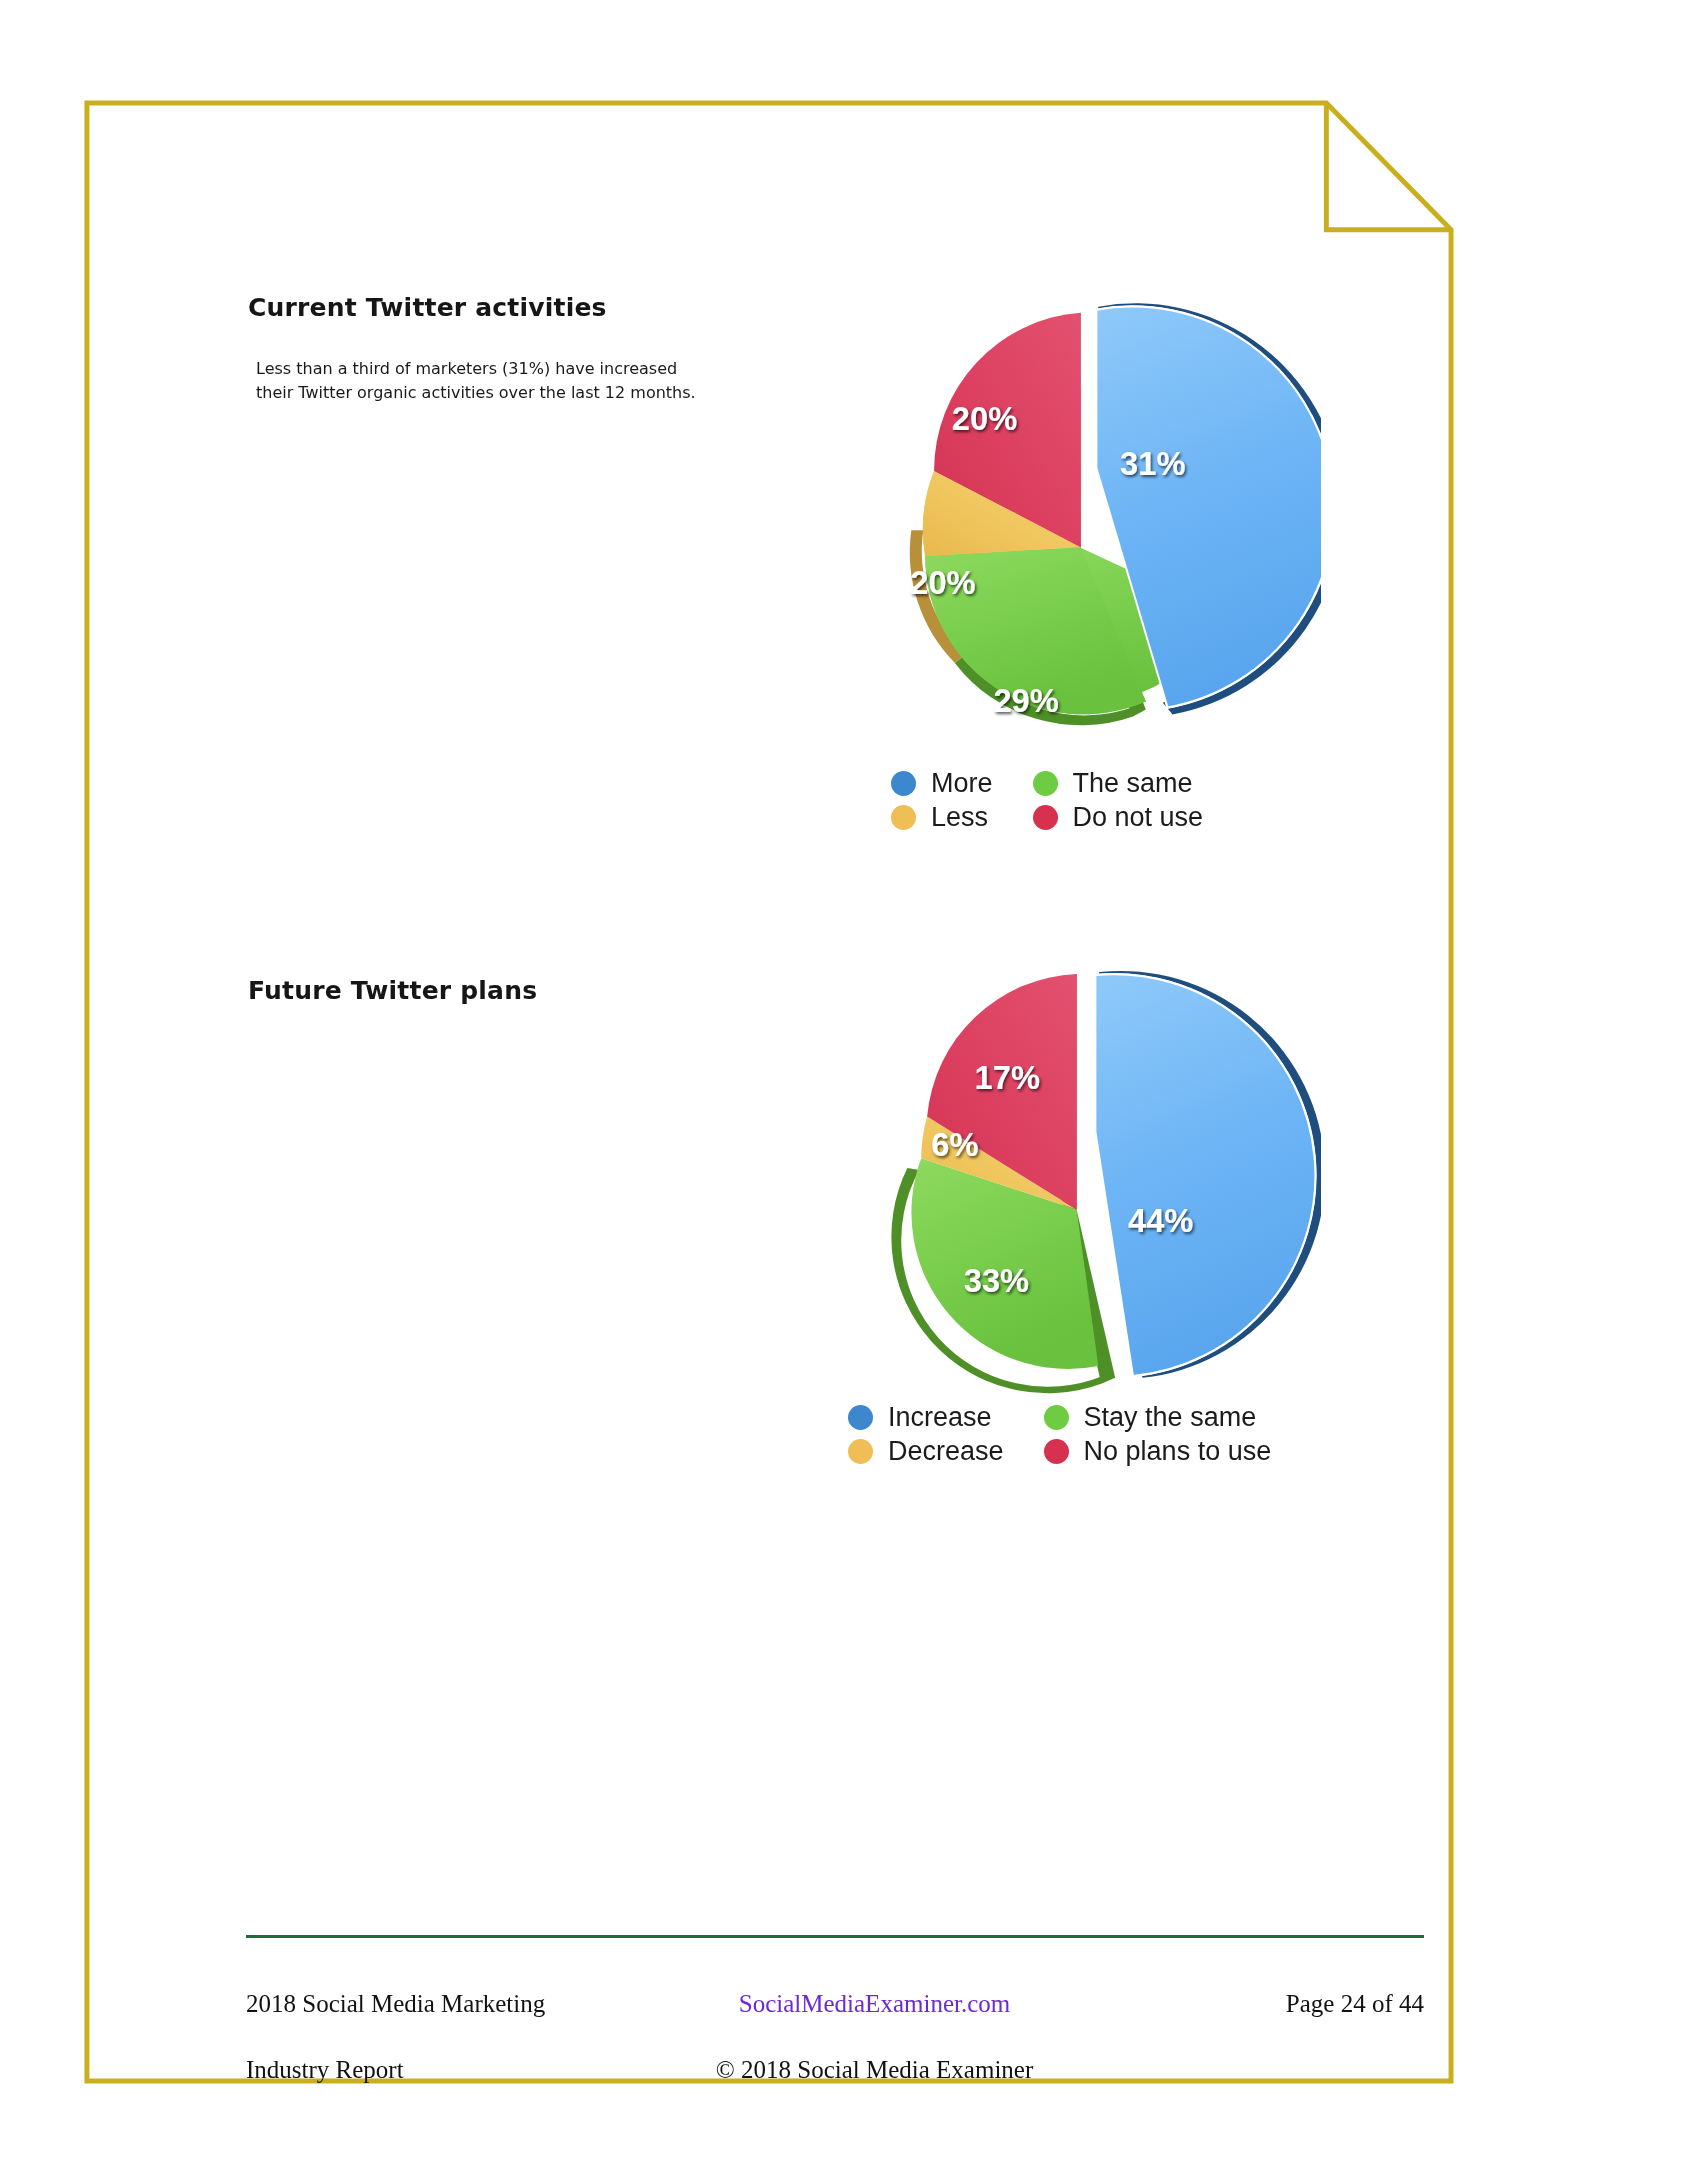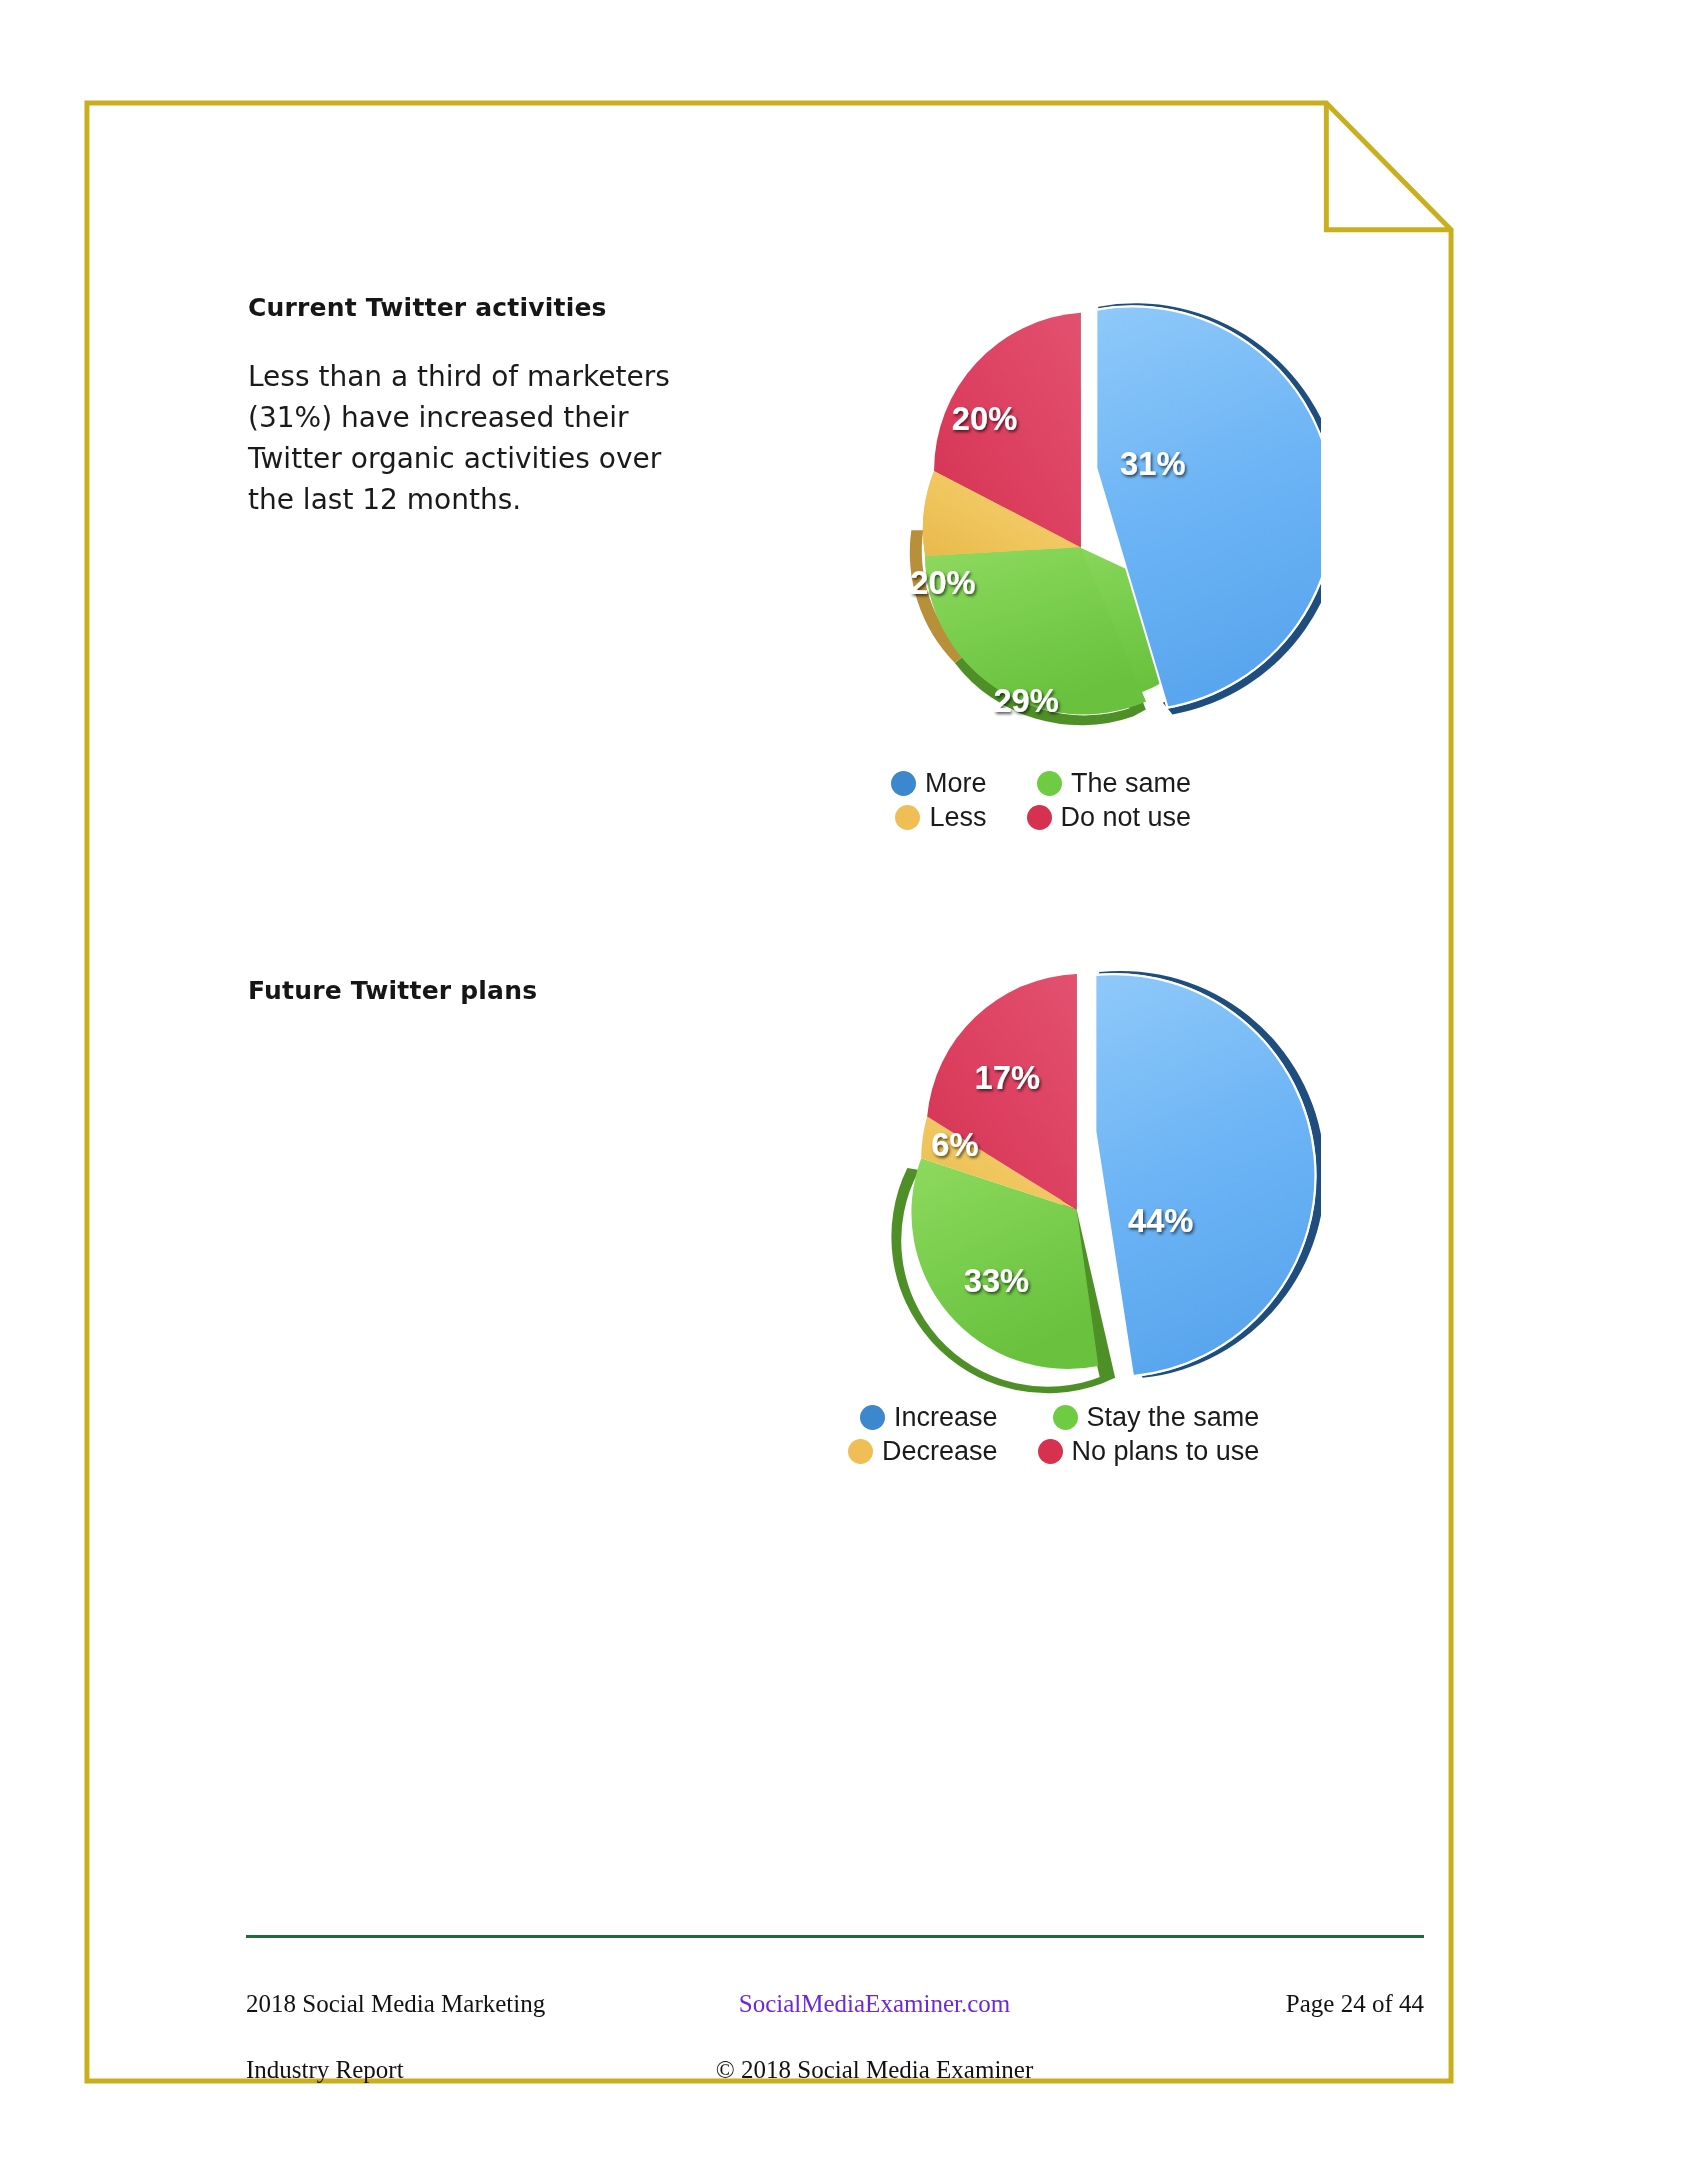--- a/index.html
+++ b/index.html
@@ -11,31 +11,31 @@
   #frame-svg{position:absolute;left:-6px;top:-6px;}
 
   
   .text-block{position:absolute;left:248px;width:465px;}
   .section-heading{
      font-family:"DejaVu Sans", sans-serif;
      font-weight:bold;font-size:25px;color:#161616;letter-spacing:0.2px;
      margin:0 0 34px 0;line-height:1.25;}
   .section-body{
      font-family:"DejaVu Sans", sans-serif;
-     font-weight:normal;font-size:28px;color:#1a1a1a;line-height:1.46;margin:0;}
+     font-weight:normal;font-size:16px;color:#1a1a1a;line-height:1.46;margin:8px;}
 
   
   .chart-wrap{position:absolute;}
   .pie-svg{display:block;}
 
   
   .legend{position:absolute;display:grid;grid-template-columns:auto auto;
           column-gap:40px;row-gap:7px;
           font-family:"Liberation Sans", sans-serif;font-size:27px;color:#1b1b1b;}
-  .legend-item{display:flex;align-items:center;gap:9px;white-space:nowrap;justify-content:flex-end;}
+  .legend-item{display:flex;align-items:center;gap:15px;white-space:nowrap;}
   .legend-swatch{width:25px;height:25px;border-radius:50%;flex:0 0 auto;}
   .legend-label{line-height:1;}
 
   
   #footer{position:absolute;left:246px;top:1935px;width:1178px;}
   #footer-rule{height:3px;background:#1d6b3f;width:100%;}
   #footer-cols{display:flex;justify-content:space-between;align-items:flex-start;
                margin-top:16px;
                font-family:"Liberation Serif", serif;font-size:25px;color:#121212;}
   #footer-left{width:327px;line-height:1.32;}

